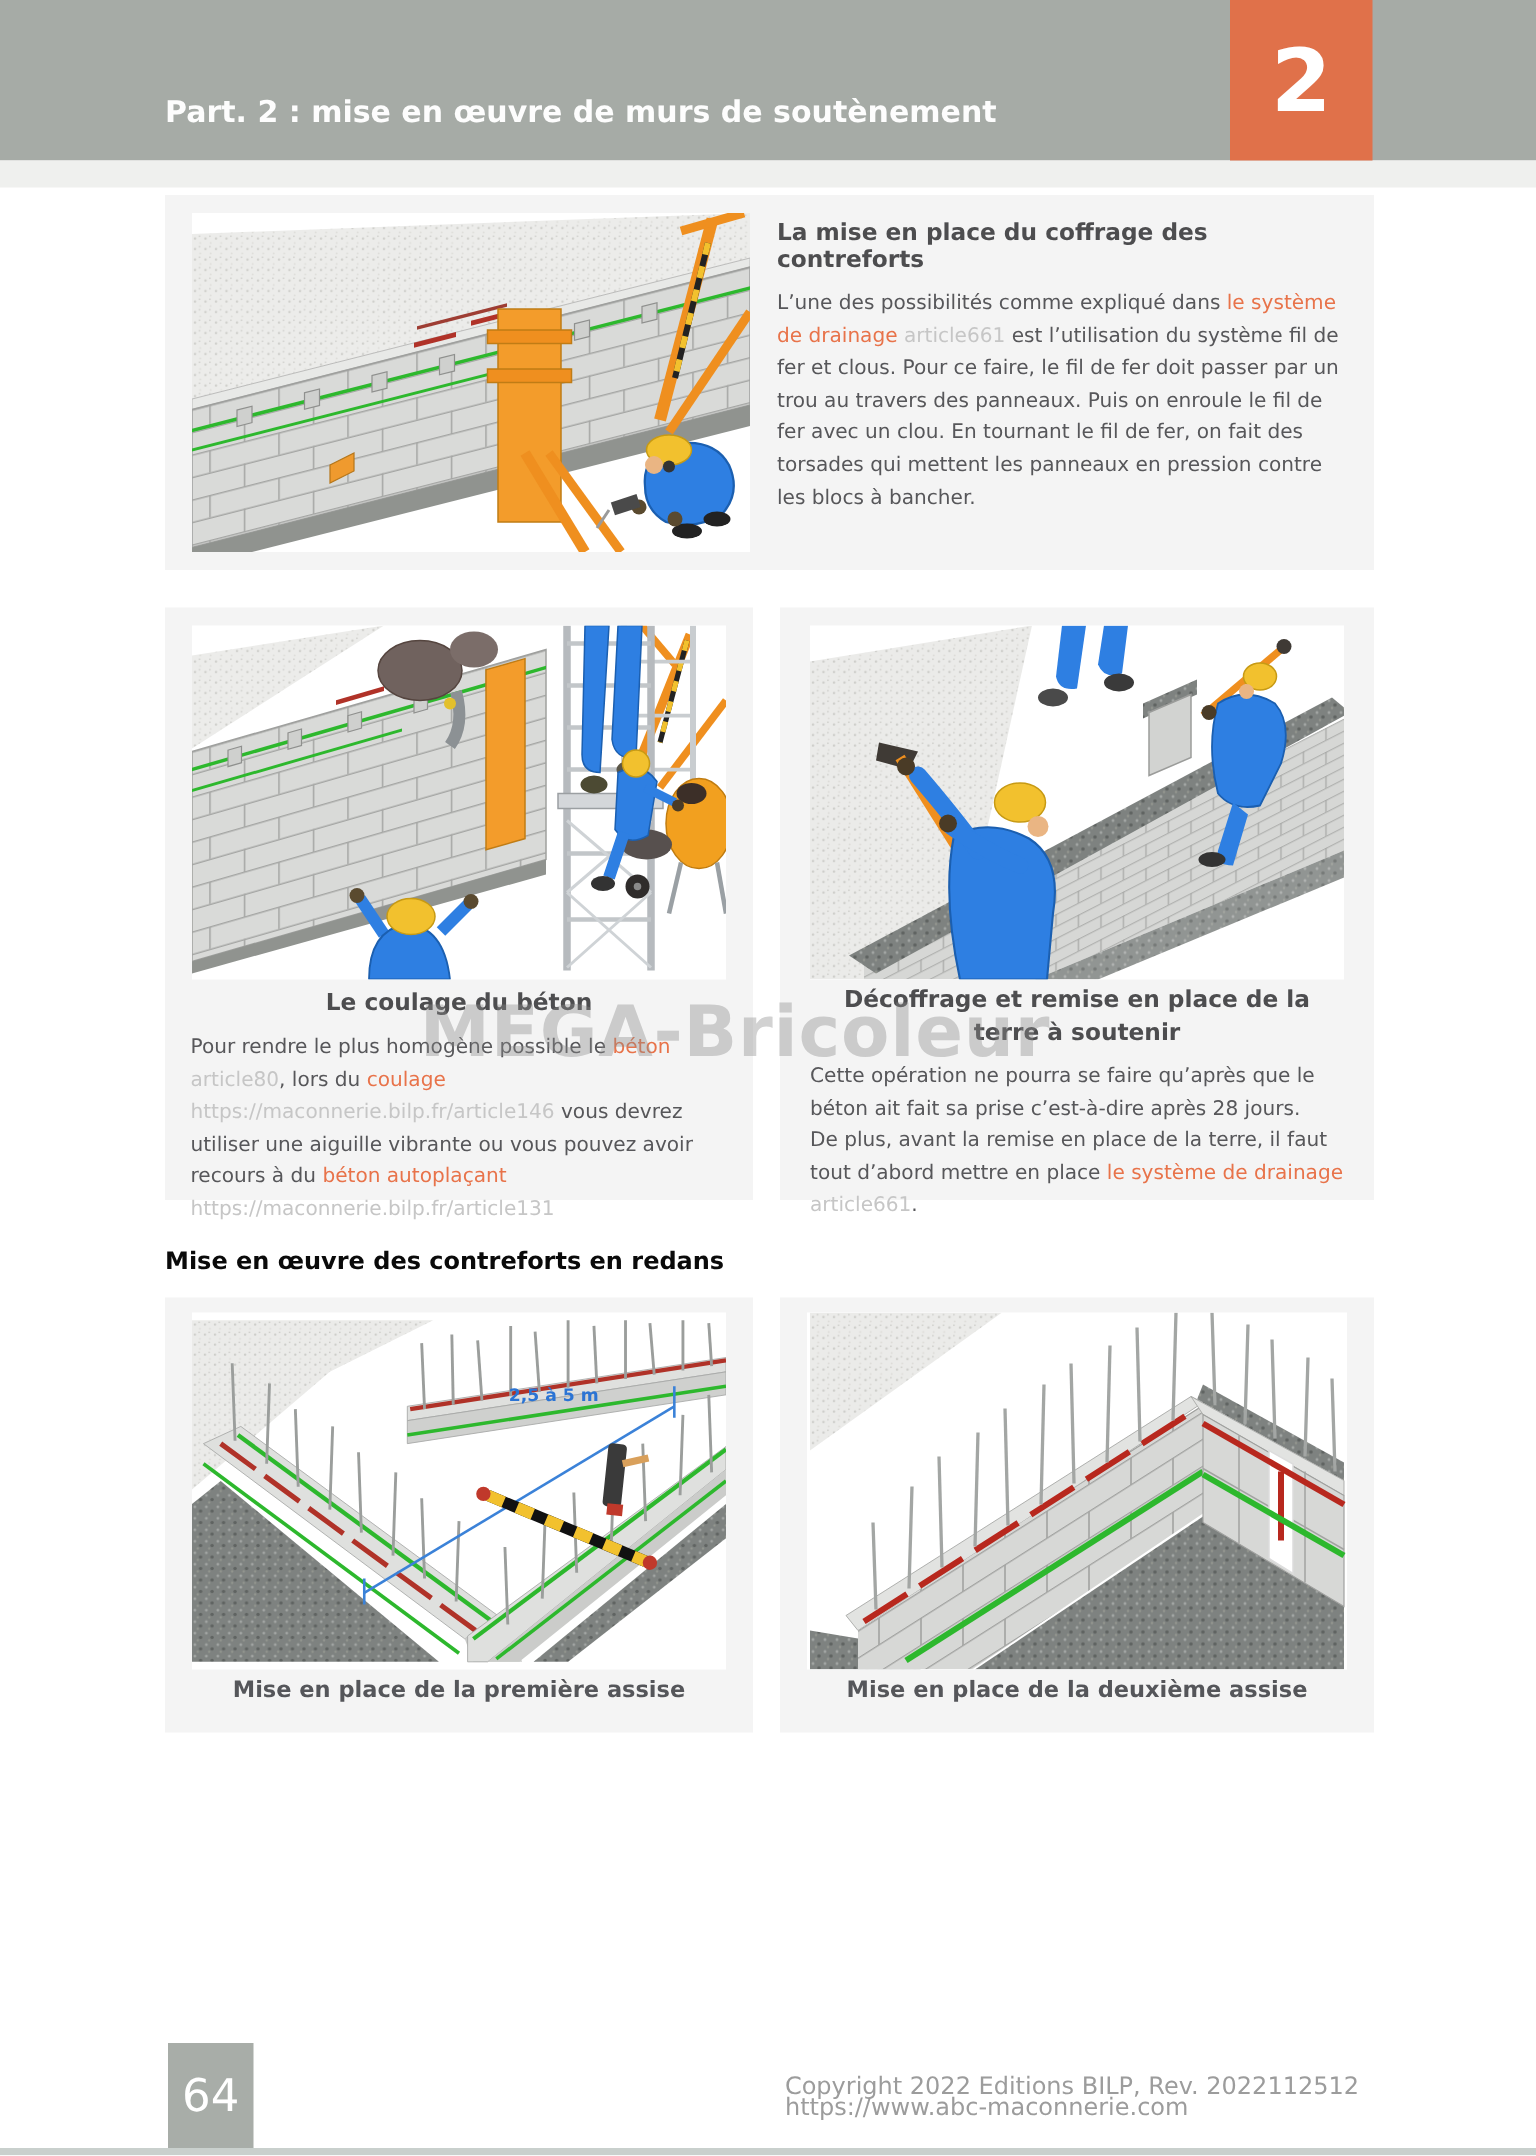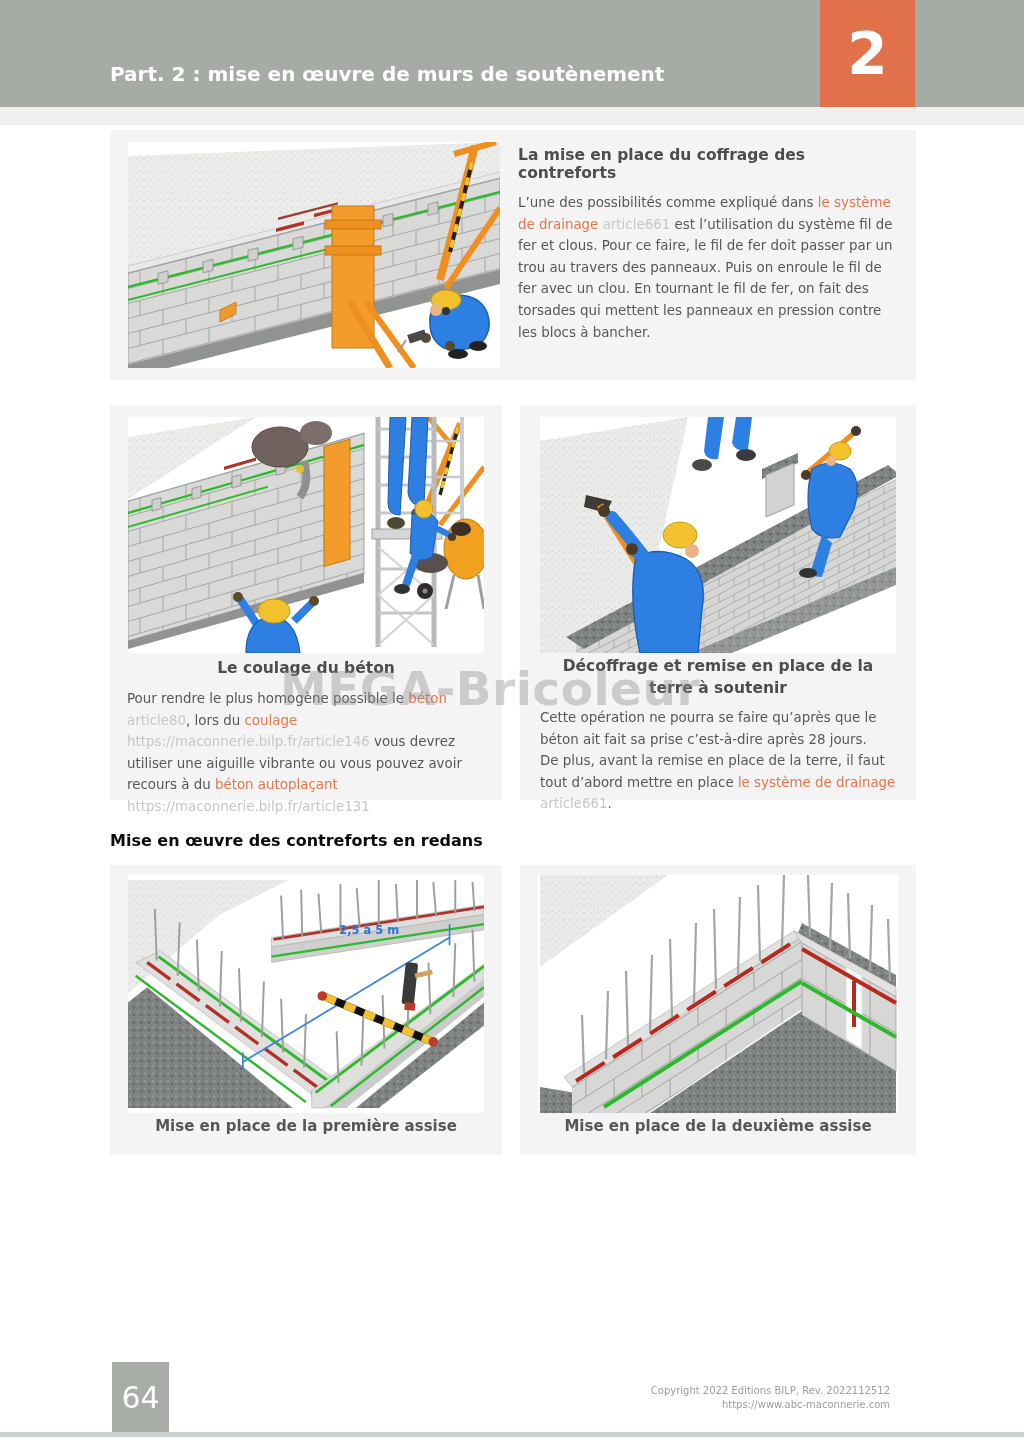--- a/index.html
+++ b/index.html
@@ -30,21 +30,21 @@
 
   
   .watermark{position:absolute;left:170px;top:662px;width:640px;text-align:center;
     font-size:47px;font-weight:bold;color:#8a8a8a;opacity:0.38;line-height:54px;letter-spacing:0.5px;
     pointer-events:none;z-index:6;}
 
   
   .page-box{position:absolute;left:112px;top:1362px;width:57px;height:71px;background:#a8ada8;
     display:flex;align-items:center;justify-content:center;}
   .page-num{font-size:30px;color:#ffffff;}
-  .copyright{position:absolute;right:134px;top:1384px;text-align:right;font-size:10px;line-height:13.5px;color:#9c9c9c;}
+  .copyright{position:absolute;right:118px;top:1384px;font-size:16px;line-height:13.5px;color:#9c9c9c;}
   .bottom-bar{position:absolute;left:0;top:1432px;width:1024px;height:5px;background:#c9d0cd;}
 </style>
 </head>
 <body>
 
 <div class="page">
 
   <div class="header-bar">
     <div class="header-title">Part. 2 : mise en œuvre de murs de soutènement</div>
   </div>

